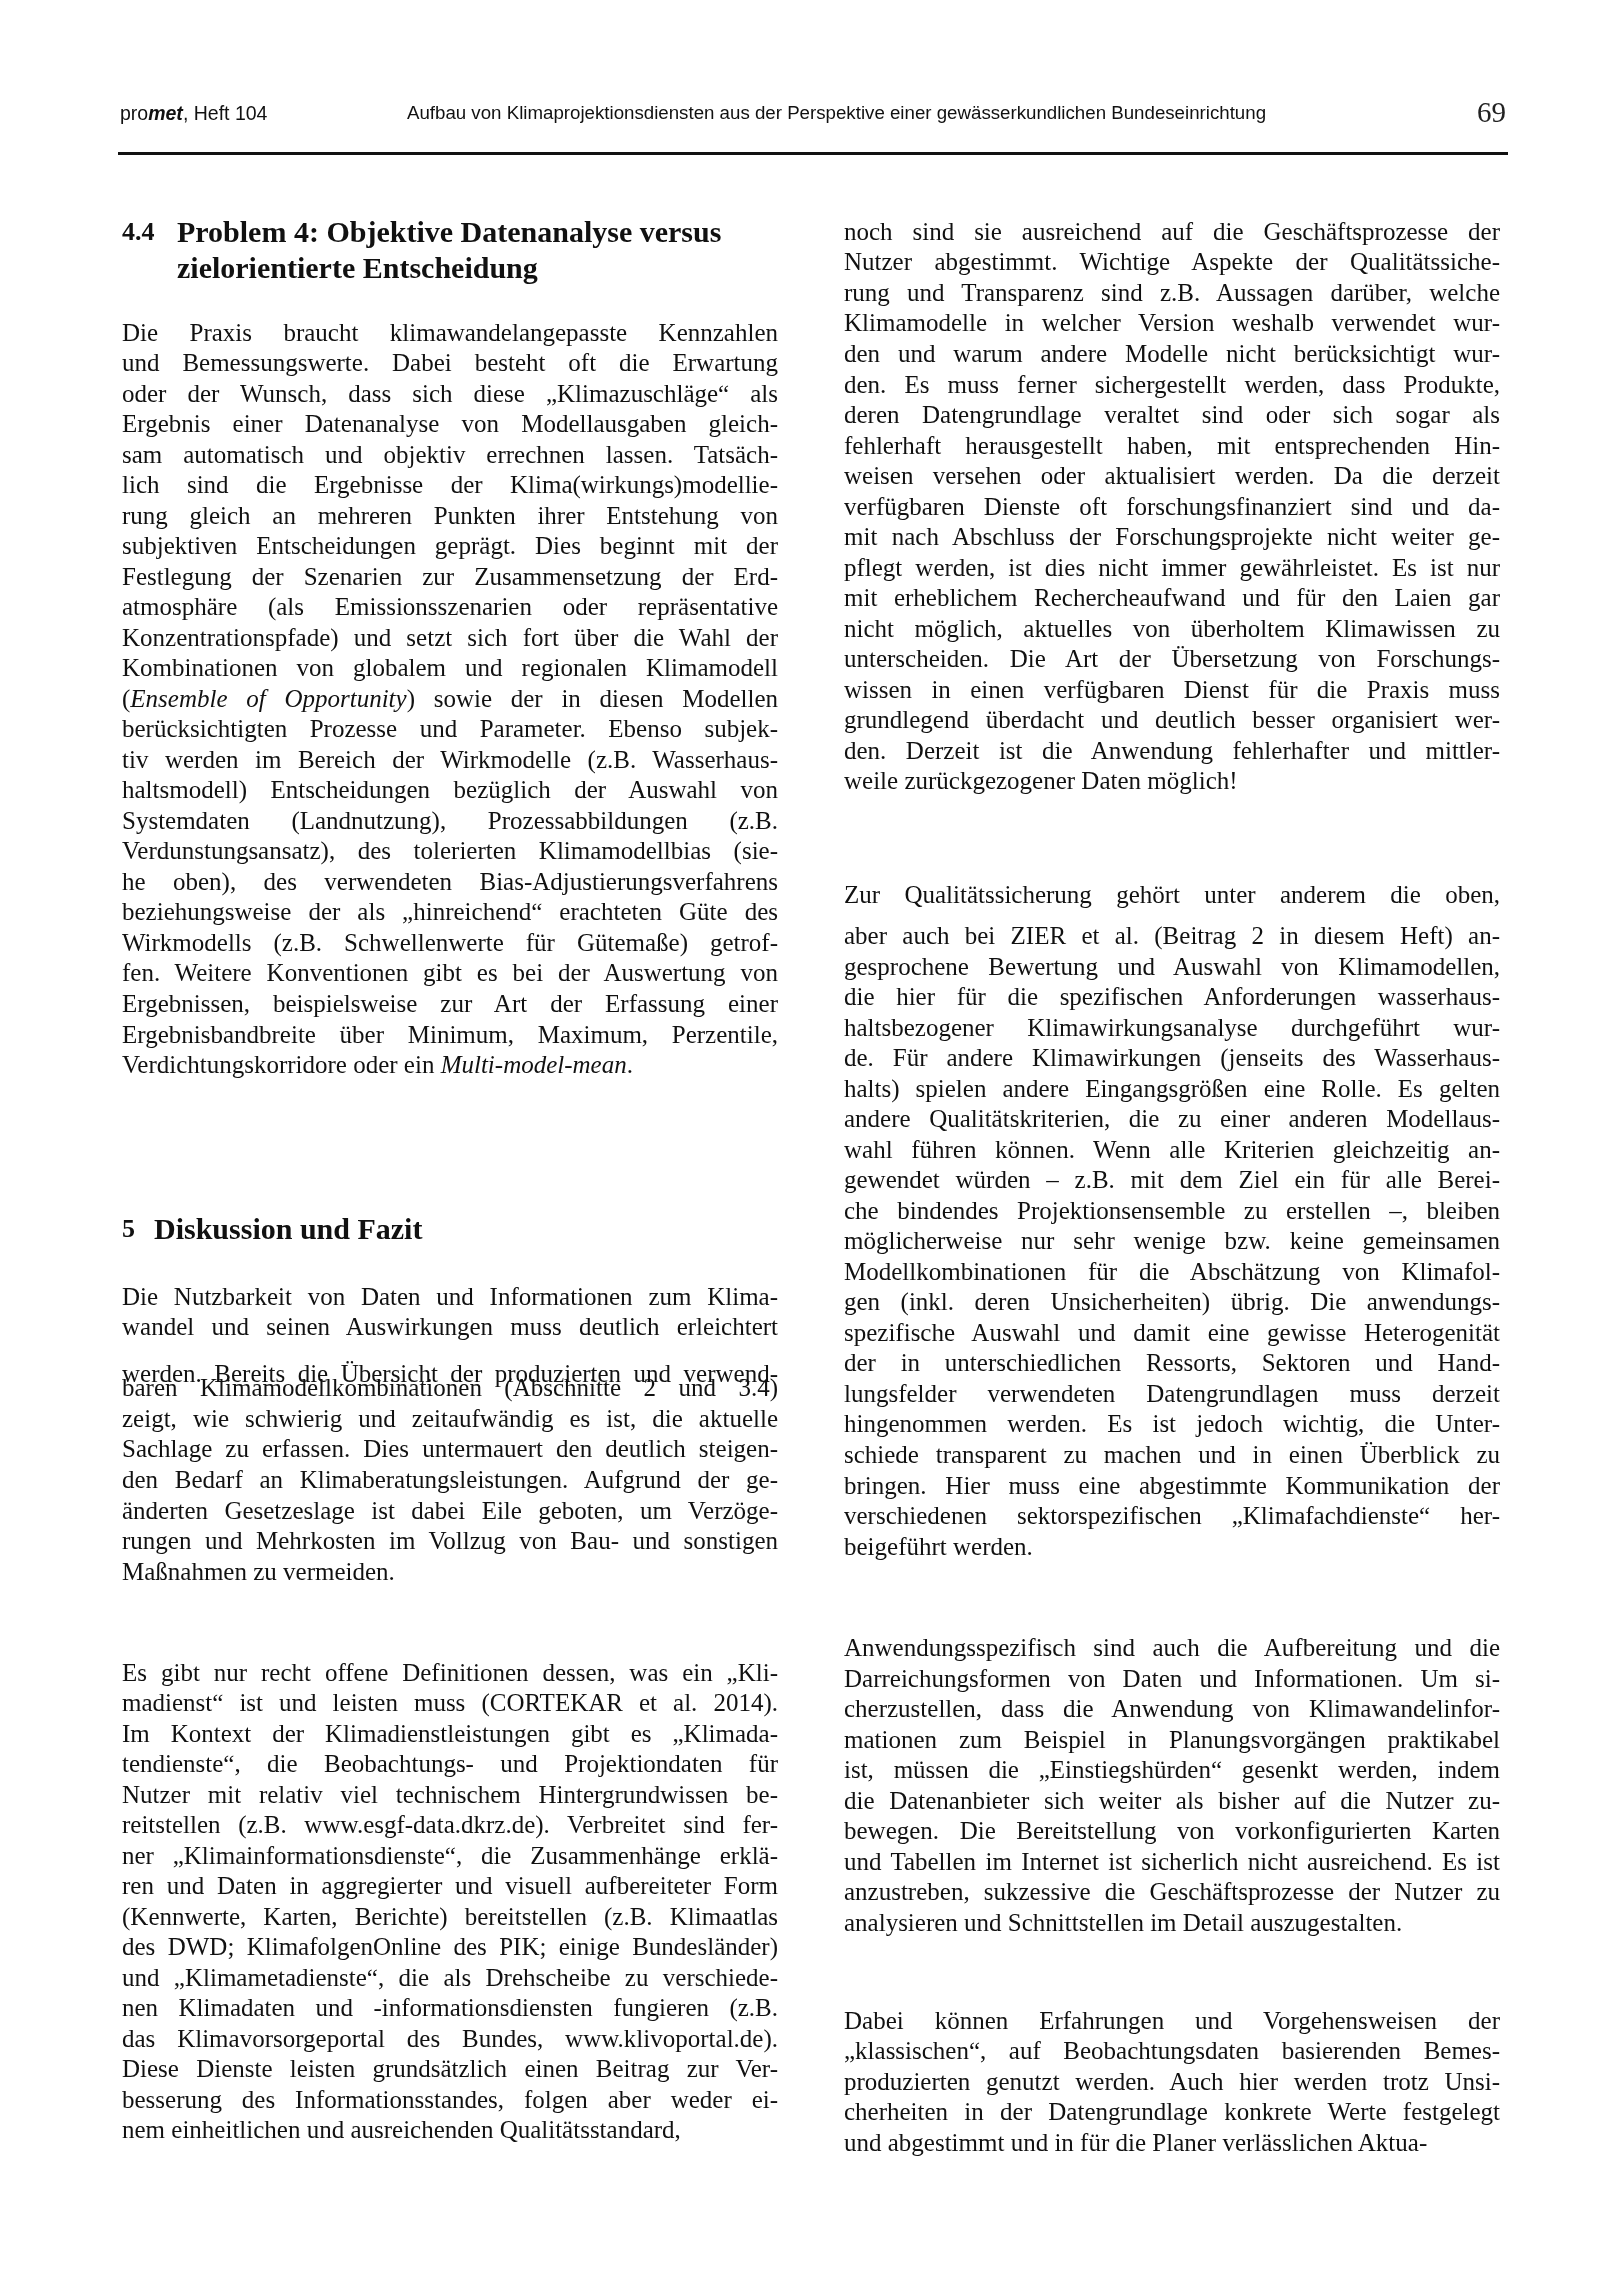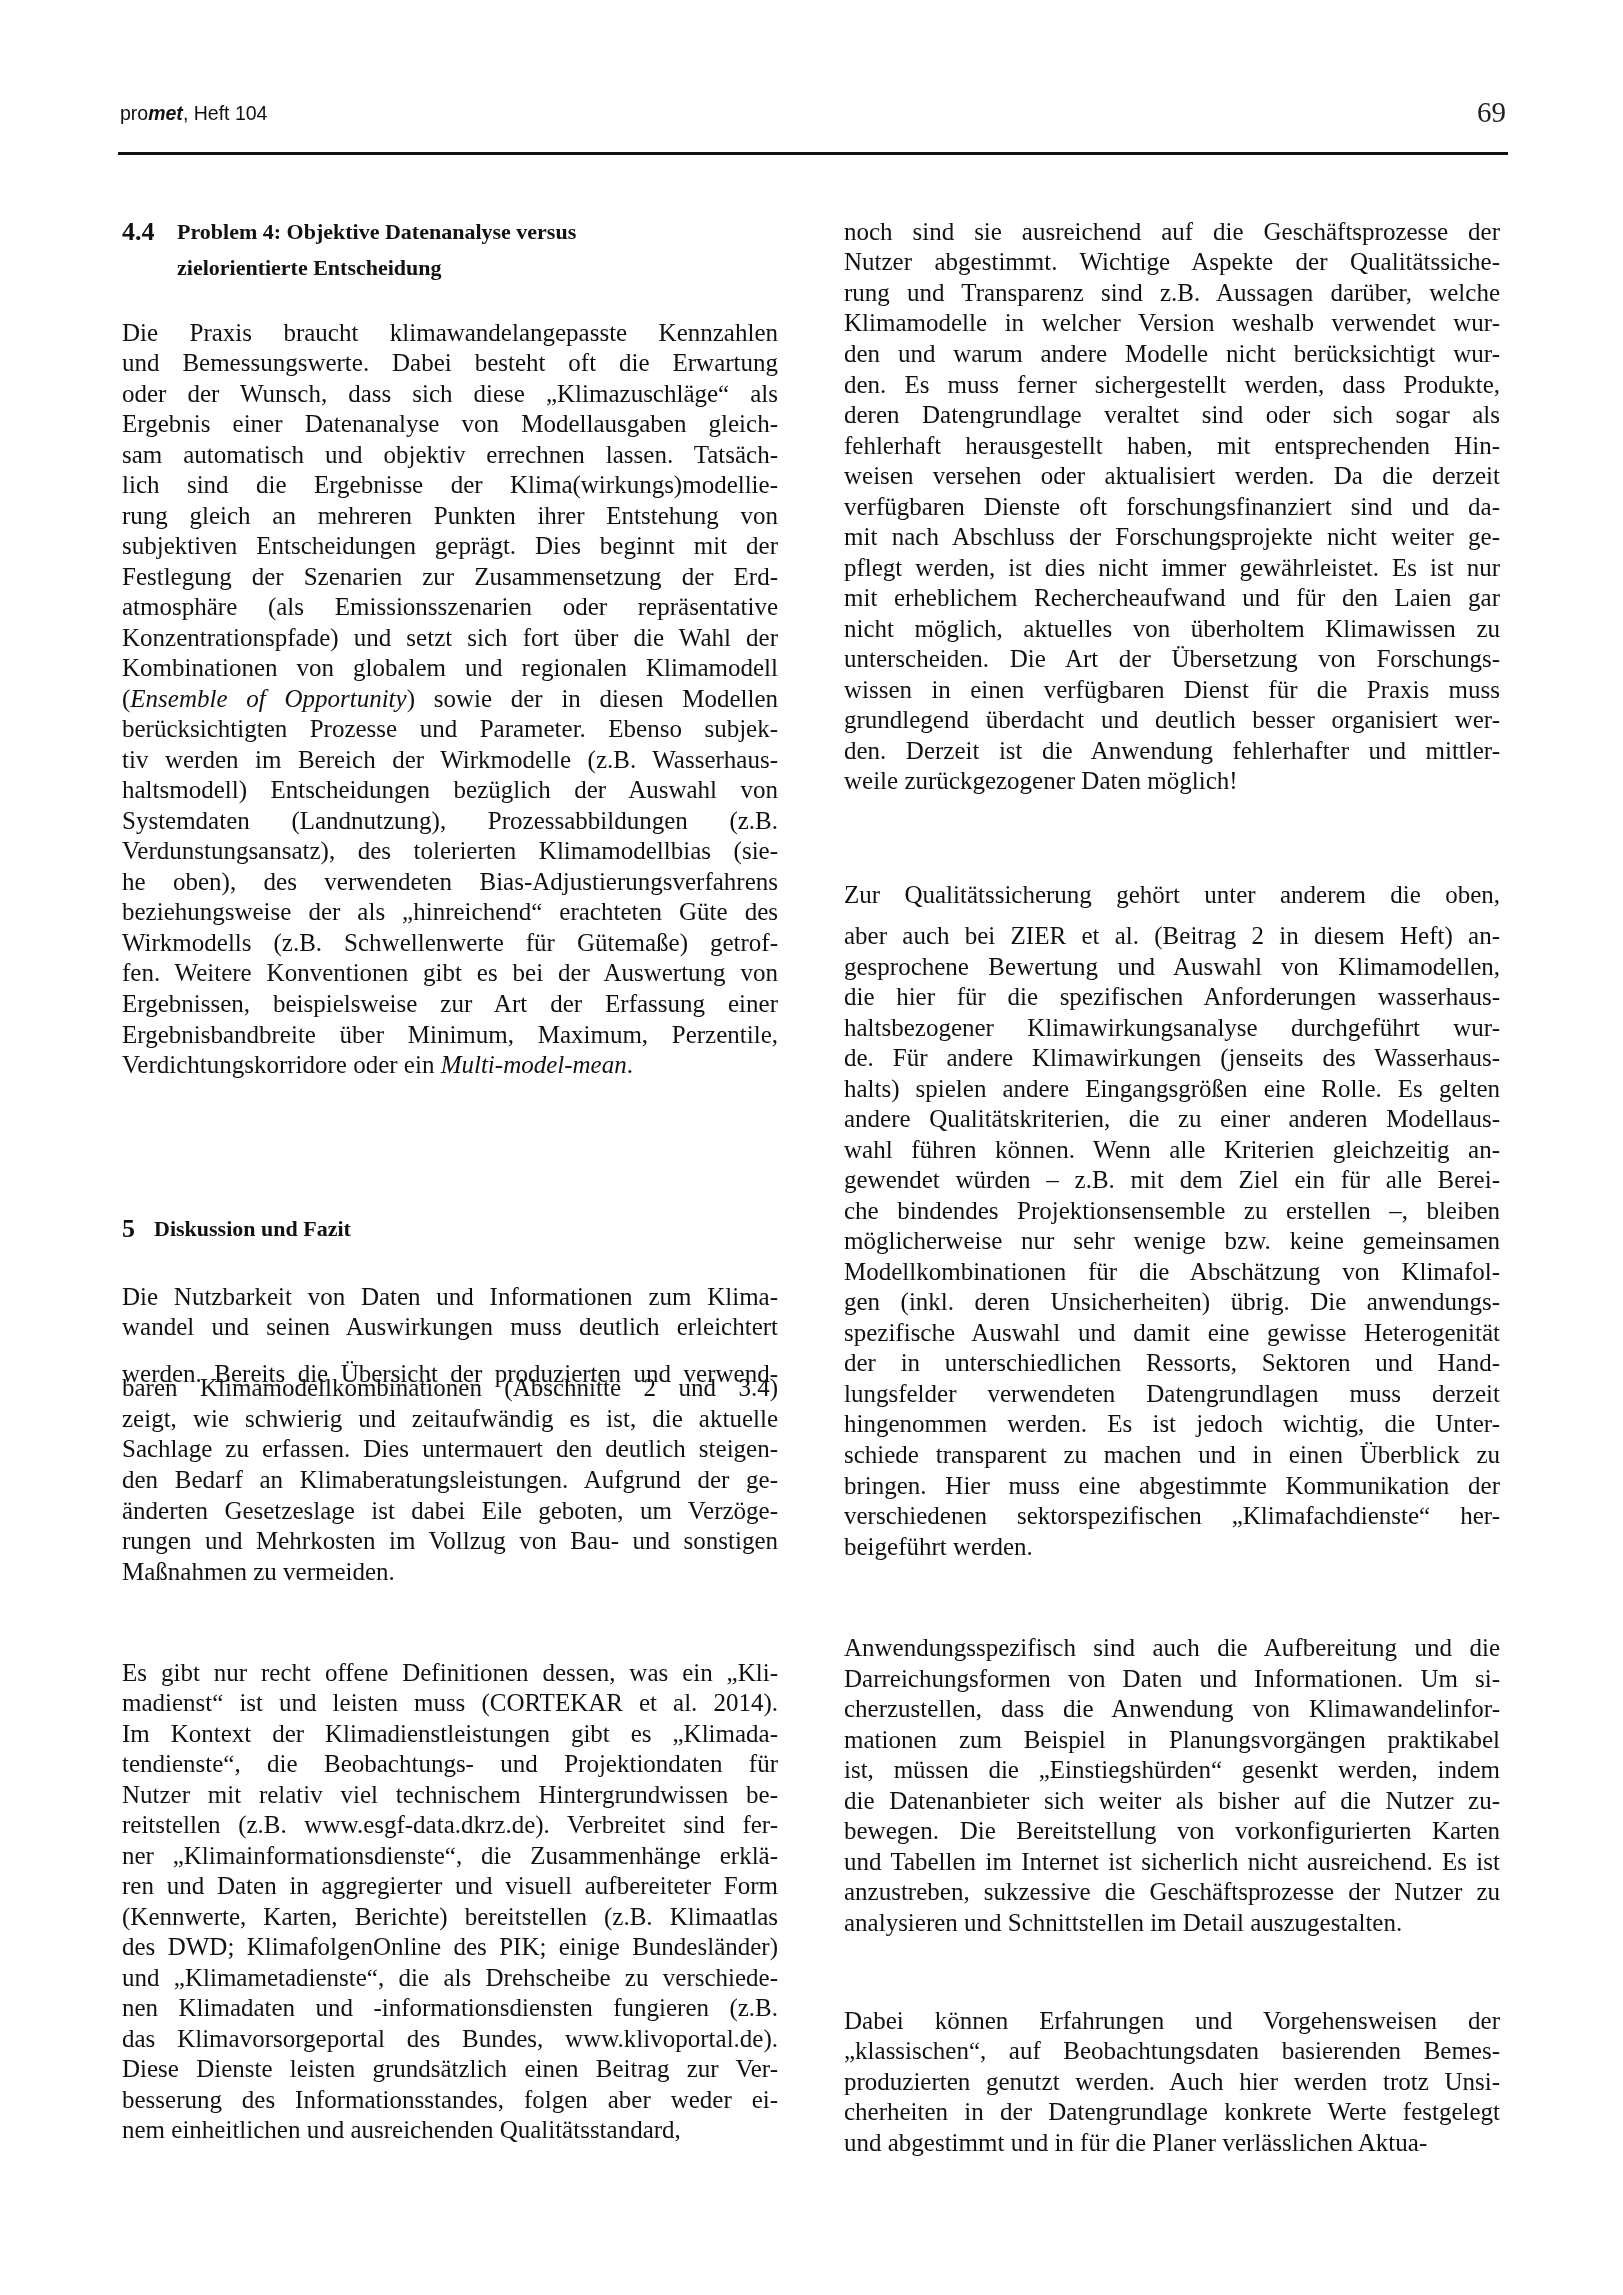--- a/index.html
+++ b/index.html
@@ -16,29 +16,30 @@
   
   .col { position: absolute; top: 0; width: 656px; font-family: "Liberation Serif", serif; font-size: 25px; color: #111; }
   .col-left { left: 122px; }
   .col-right { left: 844px; }
 
   .ln { position: absolute; left: 0; width: 656px; height: 31px; line-height: 31px; white-space: nowrap; text-align: justify; text-align-last: justify; }
   .ln.last { text-align-last: left; }
   .ln i { font-style: italic; }
 
   .h-num { position: absolute; font-family: "Liberation Serif", serif; font-weight: bold; font-size: 26px; line-height: 32px; }
-  .h-txt { position: absolute; font-family: "Liberation Serif", serif; font-weight: bold; font-size: 22px; line-height: 36px; white-space: nowrap; }
+  .h-txt { position: absolute; font-family: "Liberation Serif", serif; font-weight: bold; font-size: 30px; line-height: 36px; white-space: nowrap; }
 </style>
 </head>
 <body>
 
 <div class="page">
 
   <div class="hdr-journal"><span>pro</span><span class="met">met</span><span>, Heft 104</span></div>
   <div class="hdr-title">
+    <div>Aufbau von Klimaprojektionsdiensten aus der Perspektive einer gewässerkundlichen Bundeseinrichtung</div>
   </div>
   <div class="hdr-page">69</div>
   <div class="hdr-rule"></div>
 
   <div class="col col-left">
     <div class="h-num" style="left:0; top:216px;">4.4</div>
     <div class="h-txt" style="left:55px; top:214px;">Problem 4: Objektive Datenanalyse versus</div>
     <div class="h-txt" style="left:55px; top:250px;">zielorientierte Entscheidung</div>
 
     <div id="lp1"></div>

